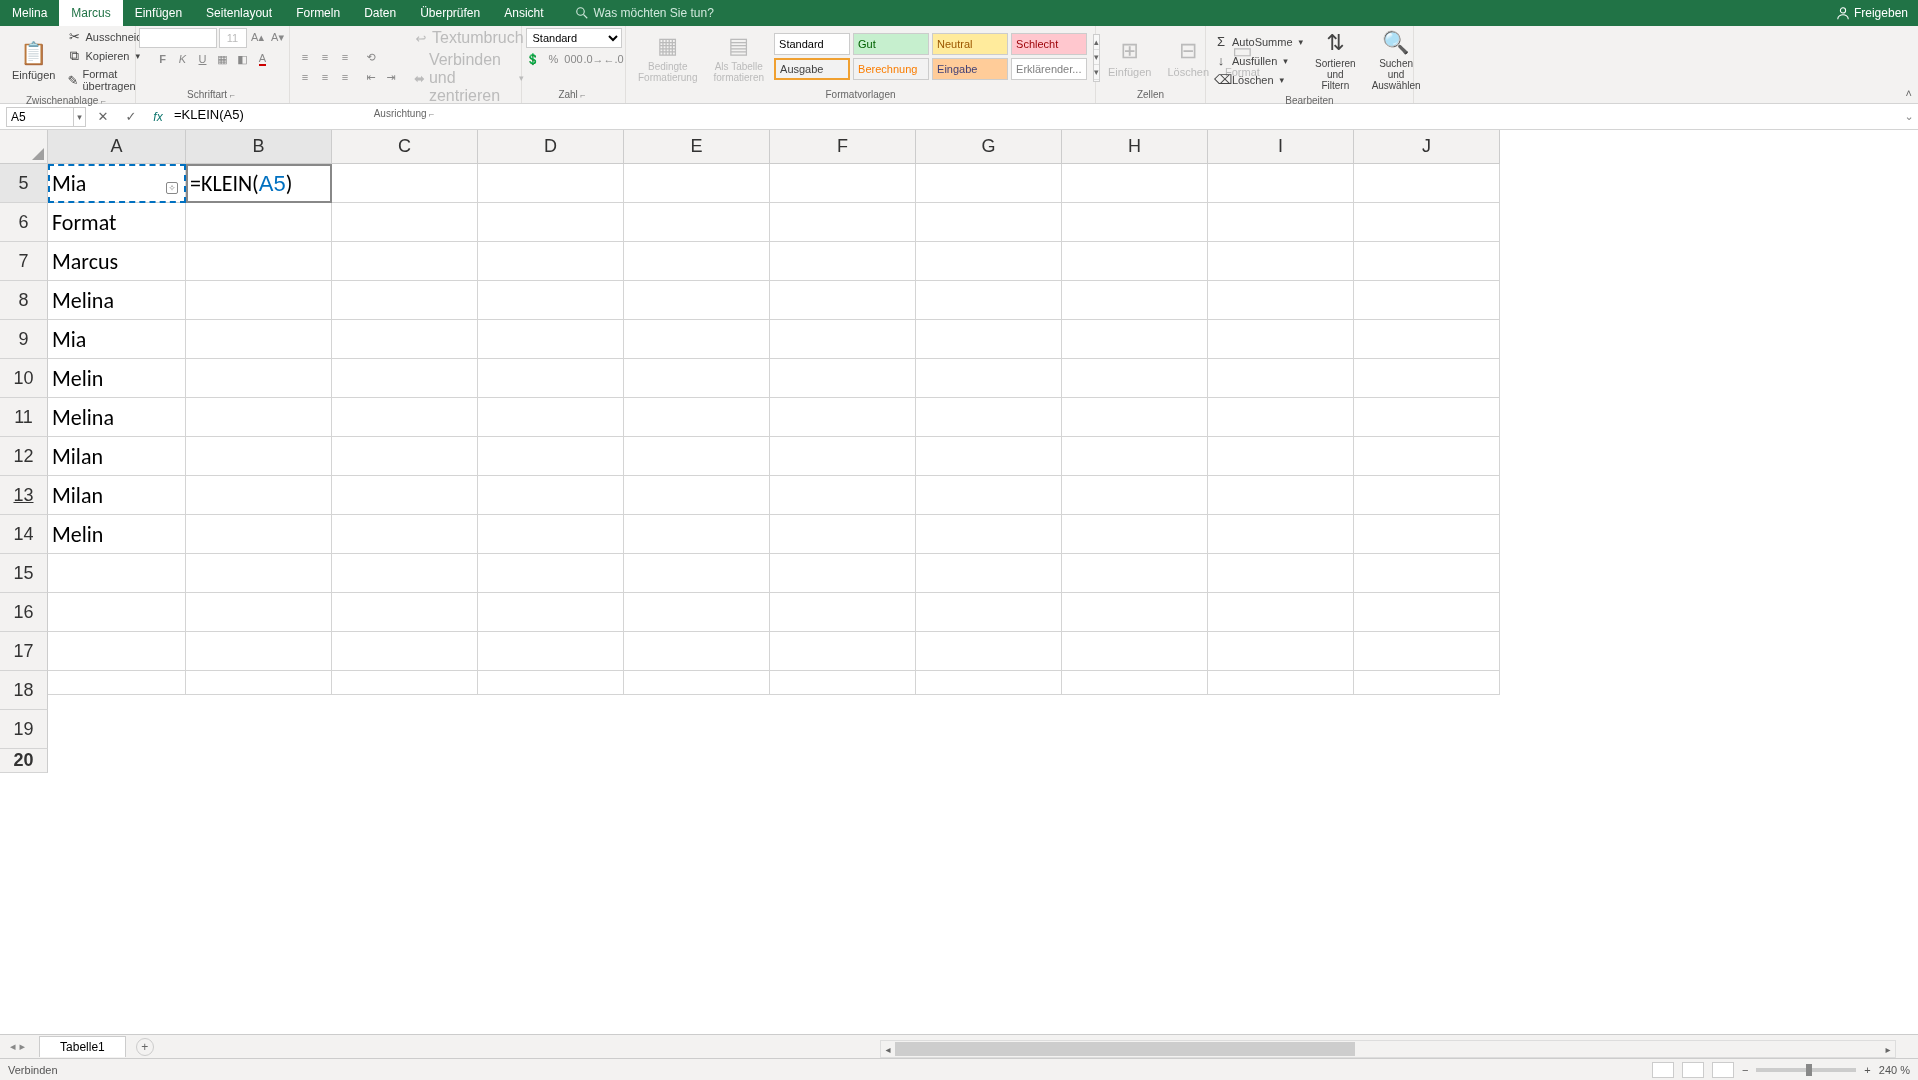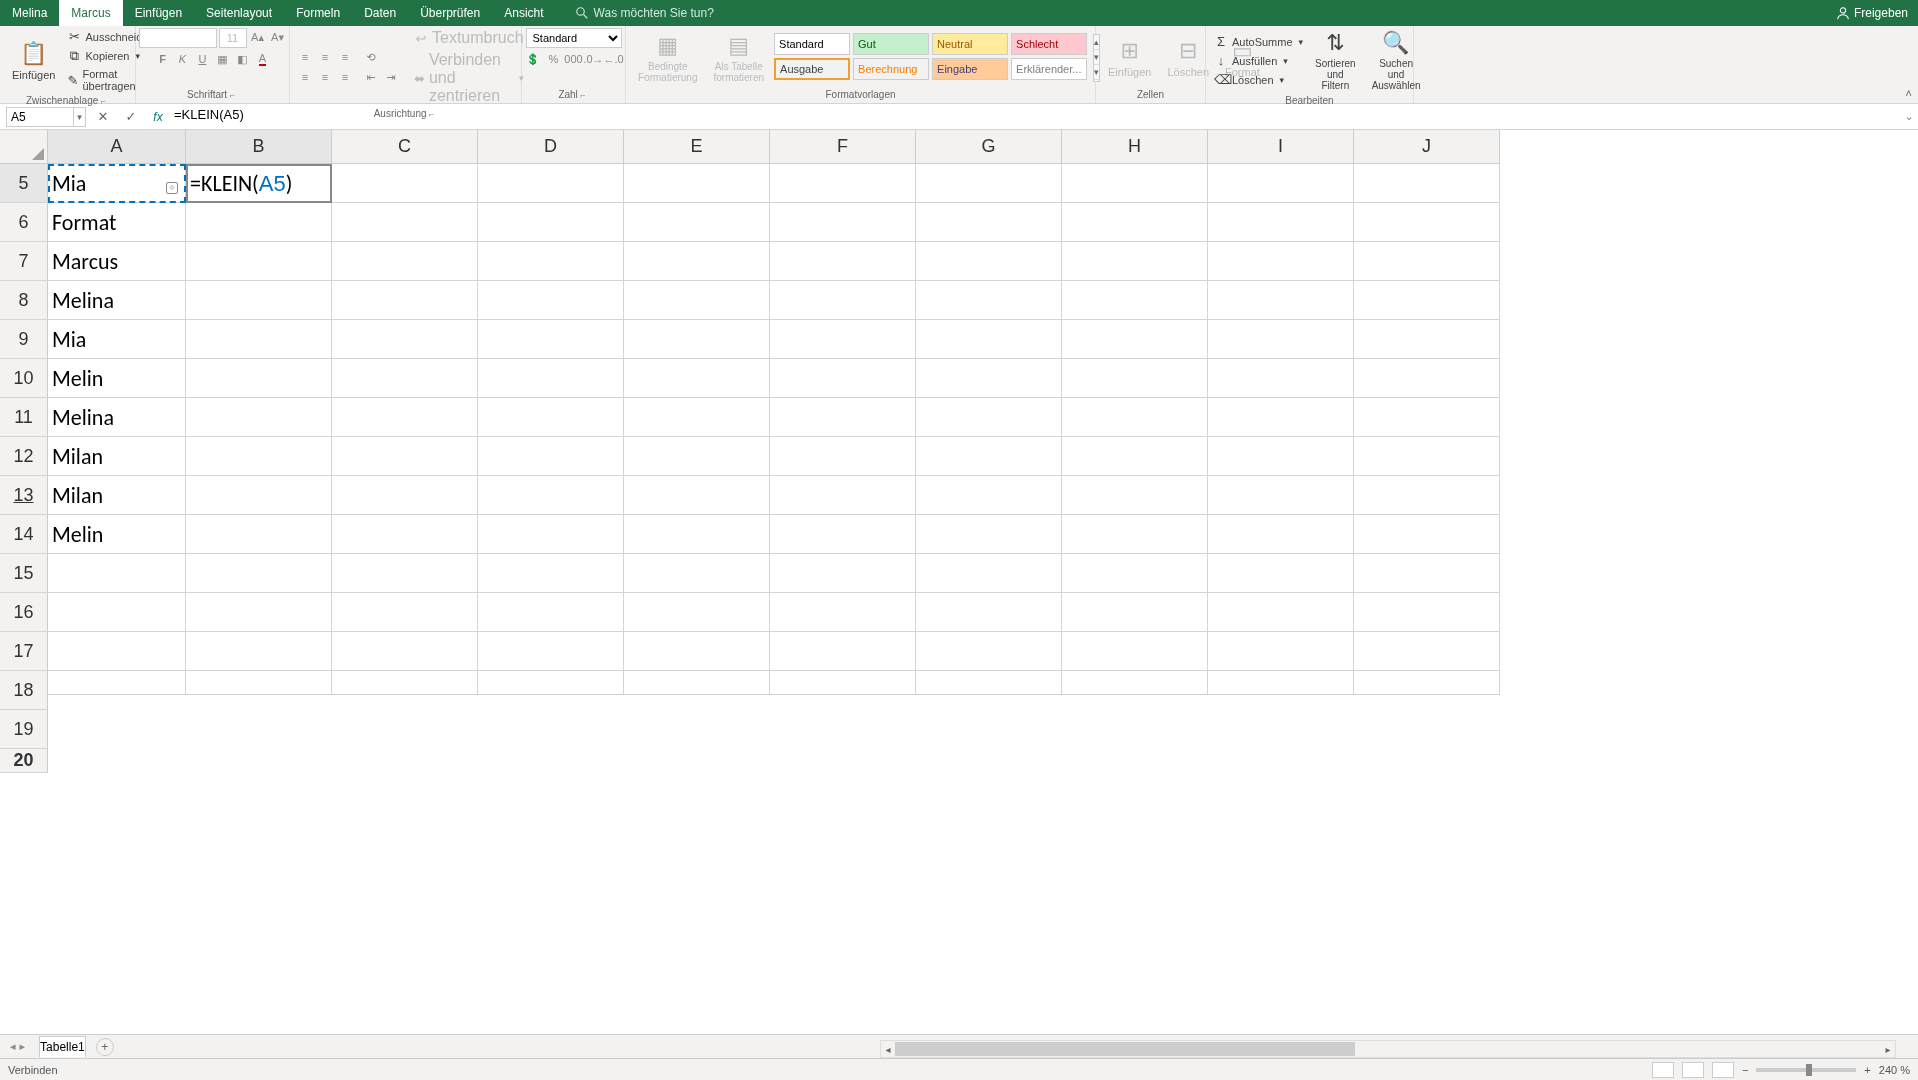--- a/index.html
+++ b/index.html
@@ -67,21 +67,21 @@
 
 .ref-box { position: absolute; border: 2px dashed #0070c0; pointer-events: none; }
 .edit-box { position: absolute; border: 2px solid #888; pointer-events: none; }
 .formula-text { font-size: 22px; font-family: Calibri, sans-serif; }
 .formula-text .ref { color: #0070c0; }
 
 
 .sheet-bar { position: absolute; left:0; right:0; bottom: 22px; height: 24px; background: #f3f2f1; border-top: 1px solid #ccc; display:flex; align-items:center; font-size:12px; }
 .sheet-nav { display:flex; gap:4px; padding: 0 10px; color:#888; }
 .sheet-nav span { cursor:pointer; font-size:11px; }
-.sheet-tab { background:#fff; border:1px solid #ccc; border-bottom:none; padding: 3px 0; font-size:12px; margin-left:4px; }
+.sheet-tab { background:#fff; border:1px solid #ccc; border-bottom:none; padding: 3px 20px; font-size:12px; margin-left:4px; }
 .add-sheet { width:18px; height:18px; border:1px solid #ccc; border-radius:50%; display:flex; align-items:center; justify-content:center; margin-left:10px; font-size:12px; color:#666; cursor:pointer; }
 .hscroll { position:absolute; right: 22px; bottom: 22px; left: 880px; height: 18px; background:#f3f2f1; border:1px solid #ddd; }
 .hscroll-thumb { position:absolute; left:14px; top:1px; width:460px; height:14px; background:#cdcdcd; }
 .hscroll-l, .hscroll-r { position:absolute; top:0; width:14px; height:16px; display:flex; align-items:center; justify-content:center; font-size:10px; color:#666; }
 .hscroll-l { left:0; } .hscroll-r { right:0; }
 
 
 .status-bar { position:absolute; left:0; right:0; bottom:0; height:22px; background:#f3f2f1; border-top:1px solid #ccc; display:flex; align-items:center; font-size:11px; color:#555; padding: 0 8px; }
 .status-right { margin-left:auto; display:flex; align-items:center; gap:8px; }
 .view-btn { width:22px; height:16px; border:1px solid #ccc; background:#fff; }

